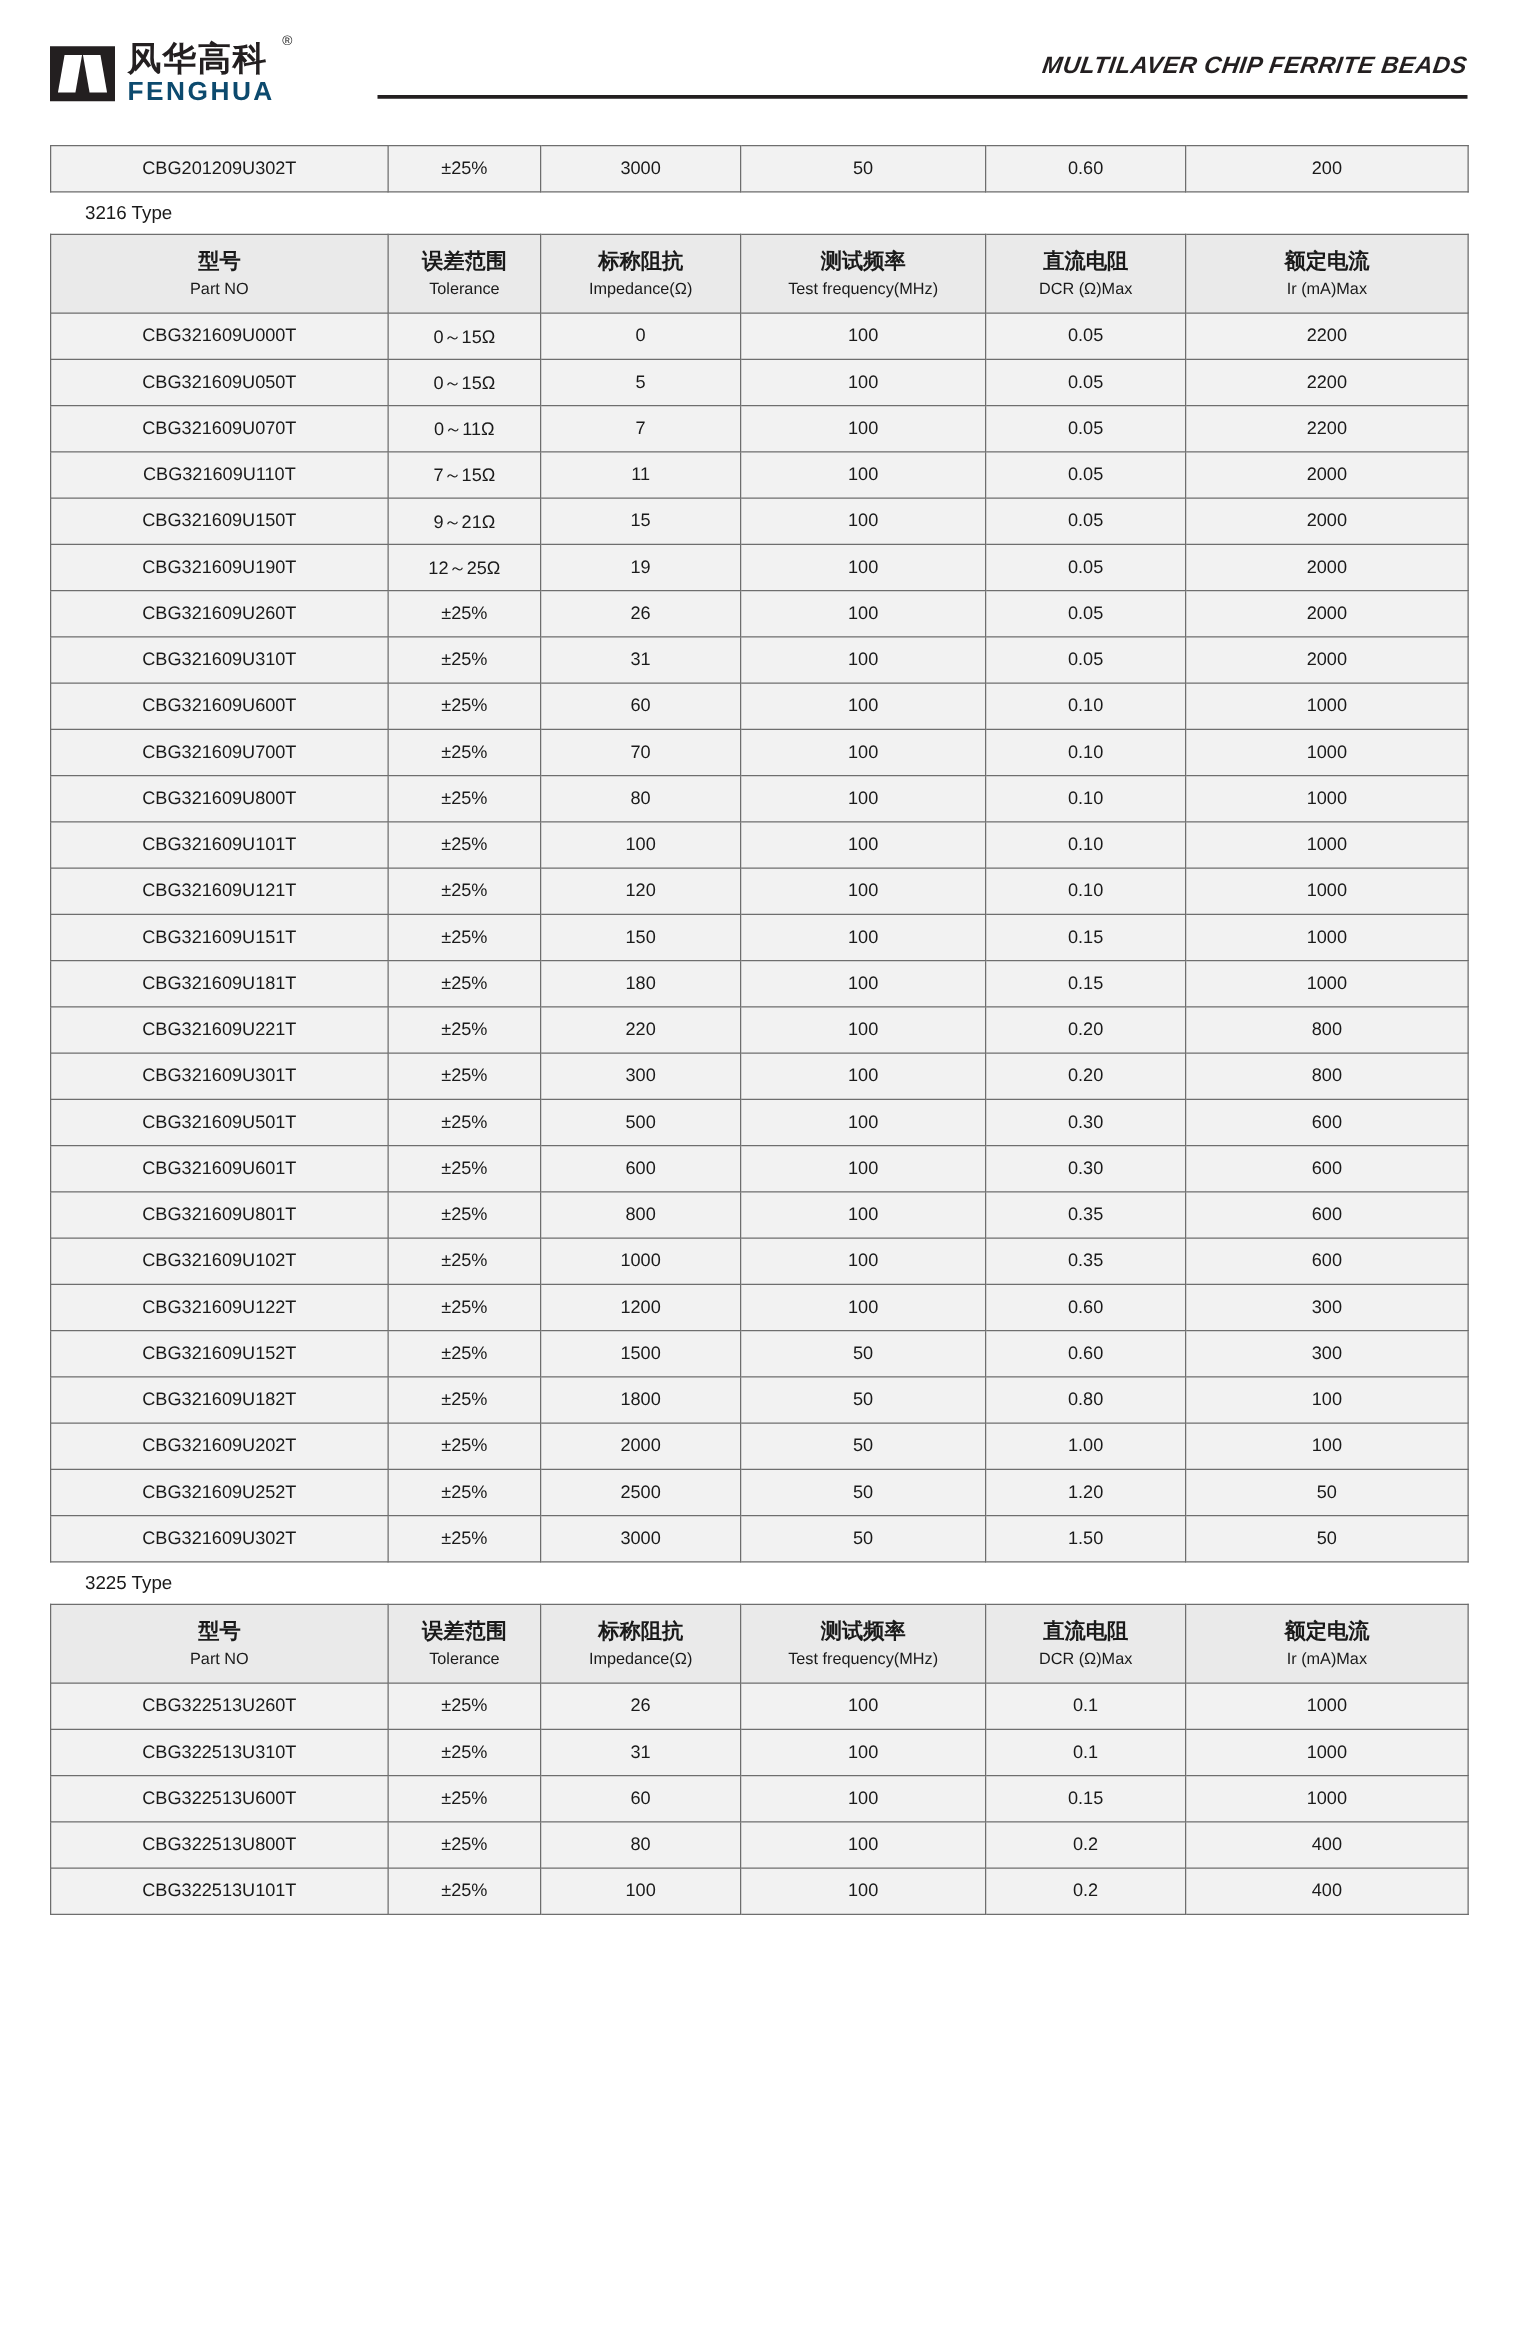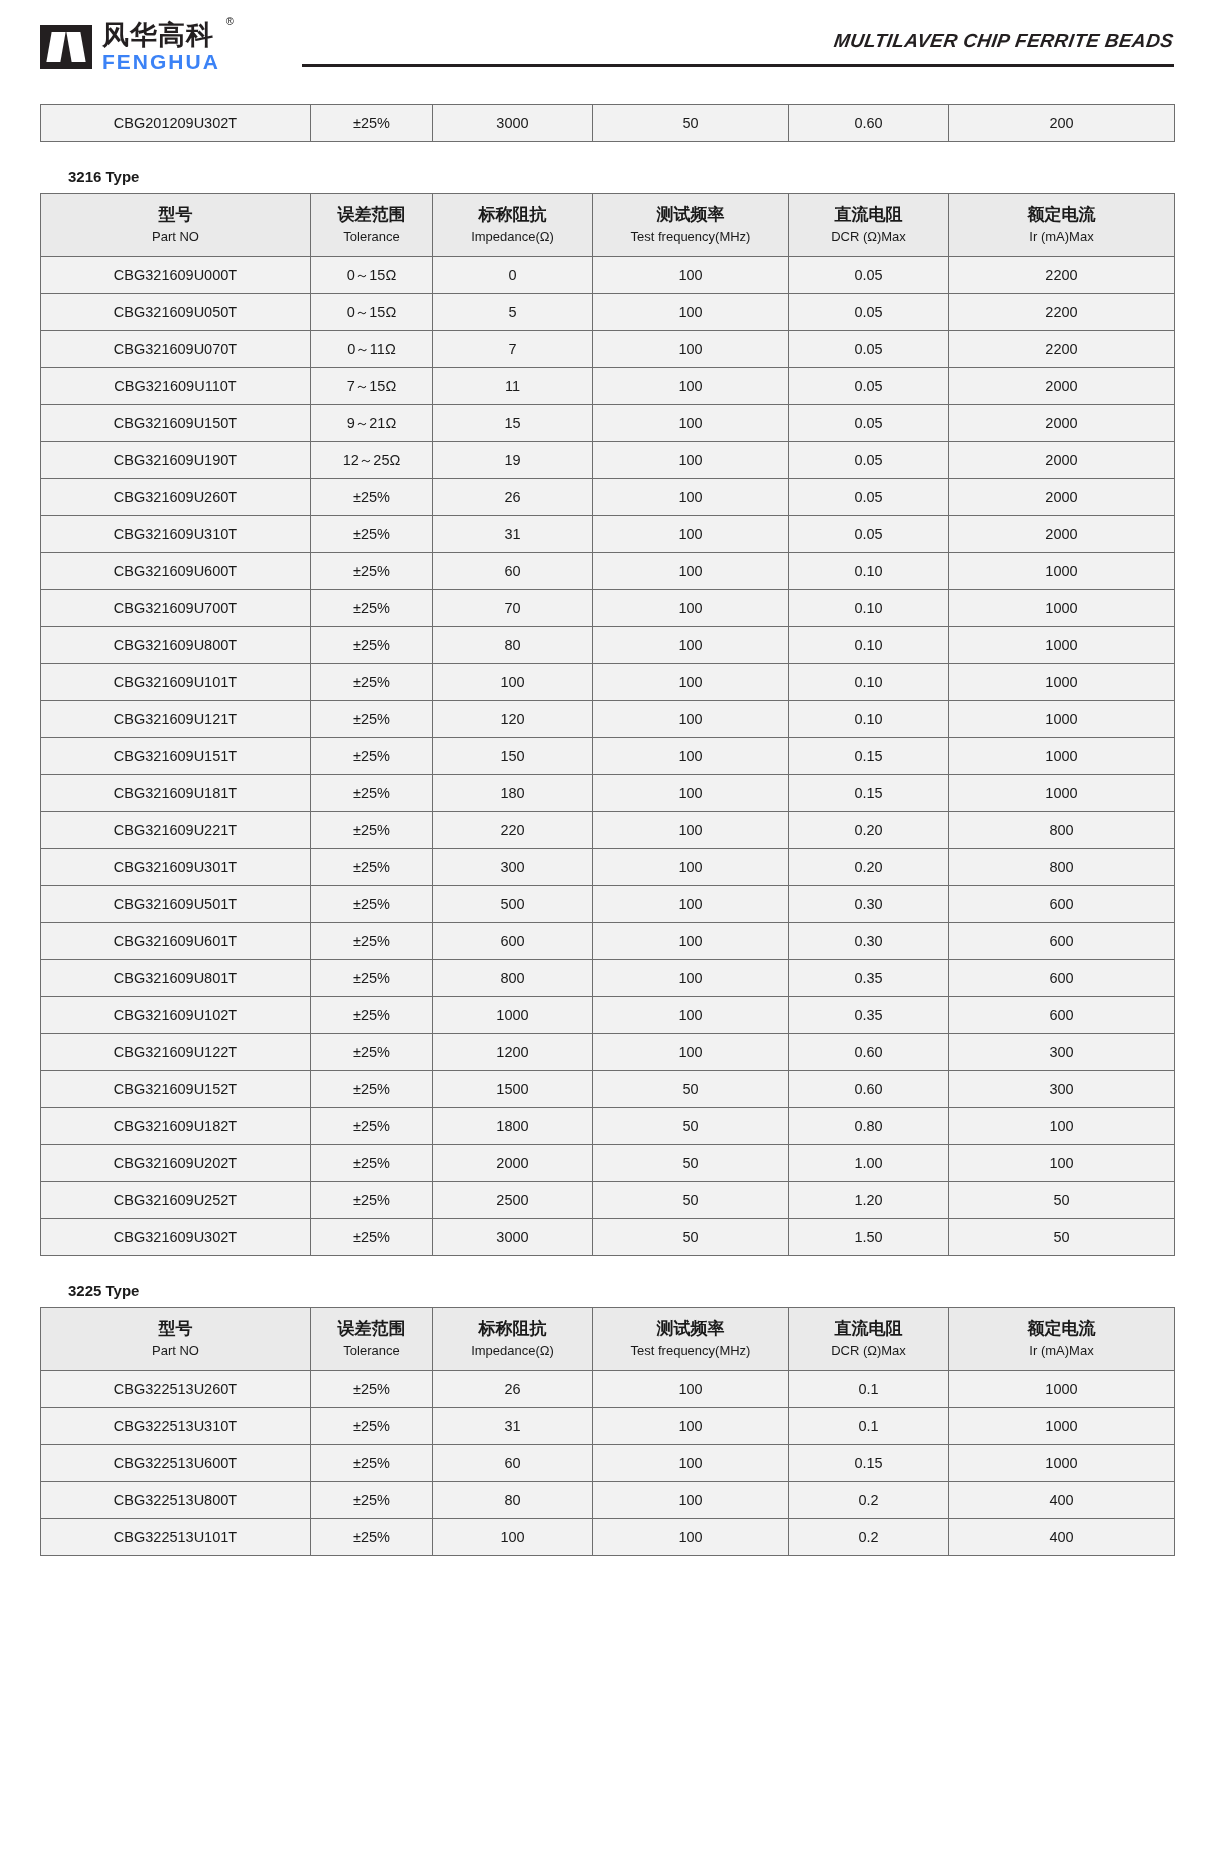--- a/index.html
+++ b/index.html
@@ -12,21 +12,21 @@
     min-height: 1876px;
     font-family: "Liberation Sans", sans-serif;
     color: #1a1a1a;
     -webkit-font-smoothing: antialiased;
   }
   .page {
     position: relative;
     width: 1214px;
     min-height: 1876px;
     box-sizing: border-box;
-    padding: 0 40px;
+    padding: 12px 40px;
   }
 
   
   .header {
     position: relative;
     height: 82px;
     padding-top: 22px;
     display: flex;
     align-items: flex-start;
   }
@@ -70,21 +70,21 @@
     font-size: 27px;
     font-weight: bold;
     letter-spacing: 1px;
     color: #231f20;
     display: block;
   }
   .logo-en {
     font-size: 21px;
     font-weight: bold;
     letter-spacing: 2px;
-    color: #3b82f6;
+    color: #0c4a6e;
     display: block;
     margin-top: 2px;
   }
   .logo-reg {
     font-size: 11px;
     vertical-align: super;
     position: absolute;
     top: -6px;
     right: -14px;
   }
@@ -144,22 +144,21 @@
   col.c1 { width: 270px; }
   col.c2 { width: 122px; }
   col.c3 { width: 160px; }
   col.c4 { width: 196px; }
   col.c5 { width: 160px; }
   col.c6 { width: 226px; }
 
   .type-label {
     font-size: 15px;
     color: #1a1a1a;
-    margin: 26px 0 8px 28px;
-    font-weight: bold;
+    margin: 8px 0 8px 28px;
   }
   .gap-top { margin-top: 18px; }
   .tail-space { height: 24px; }
 </style>
 </head>
 <body>
 
 <div class="page">
 
   <div class="header">

